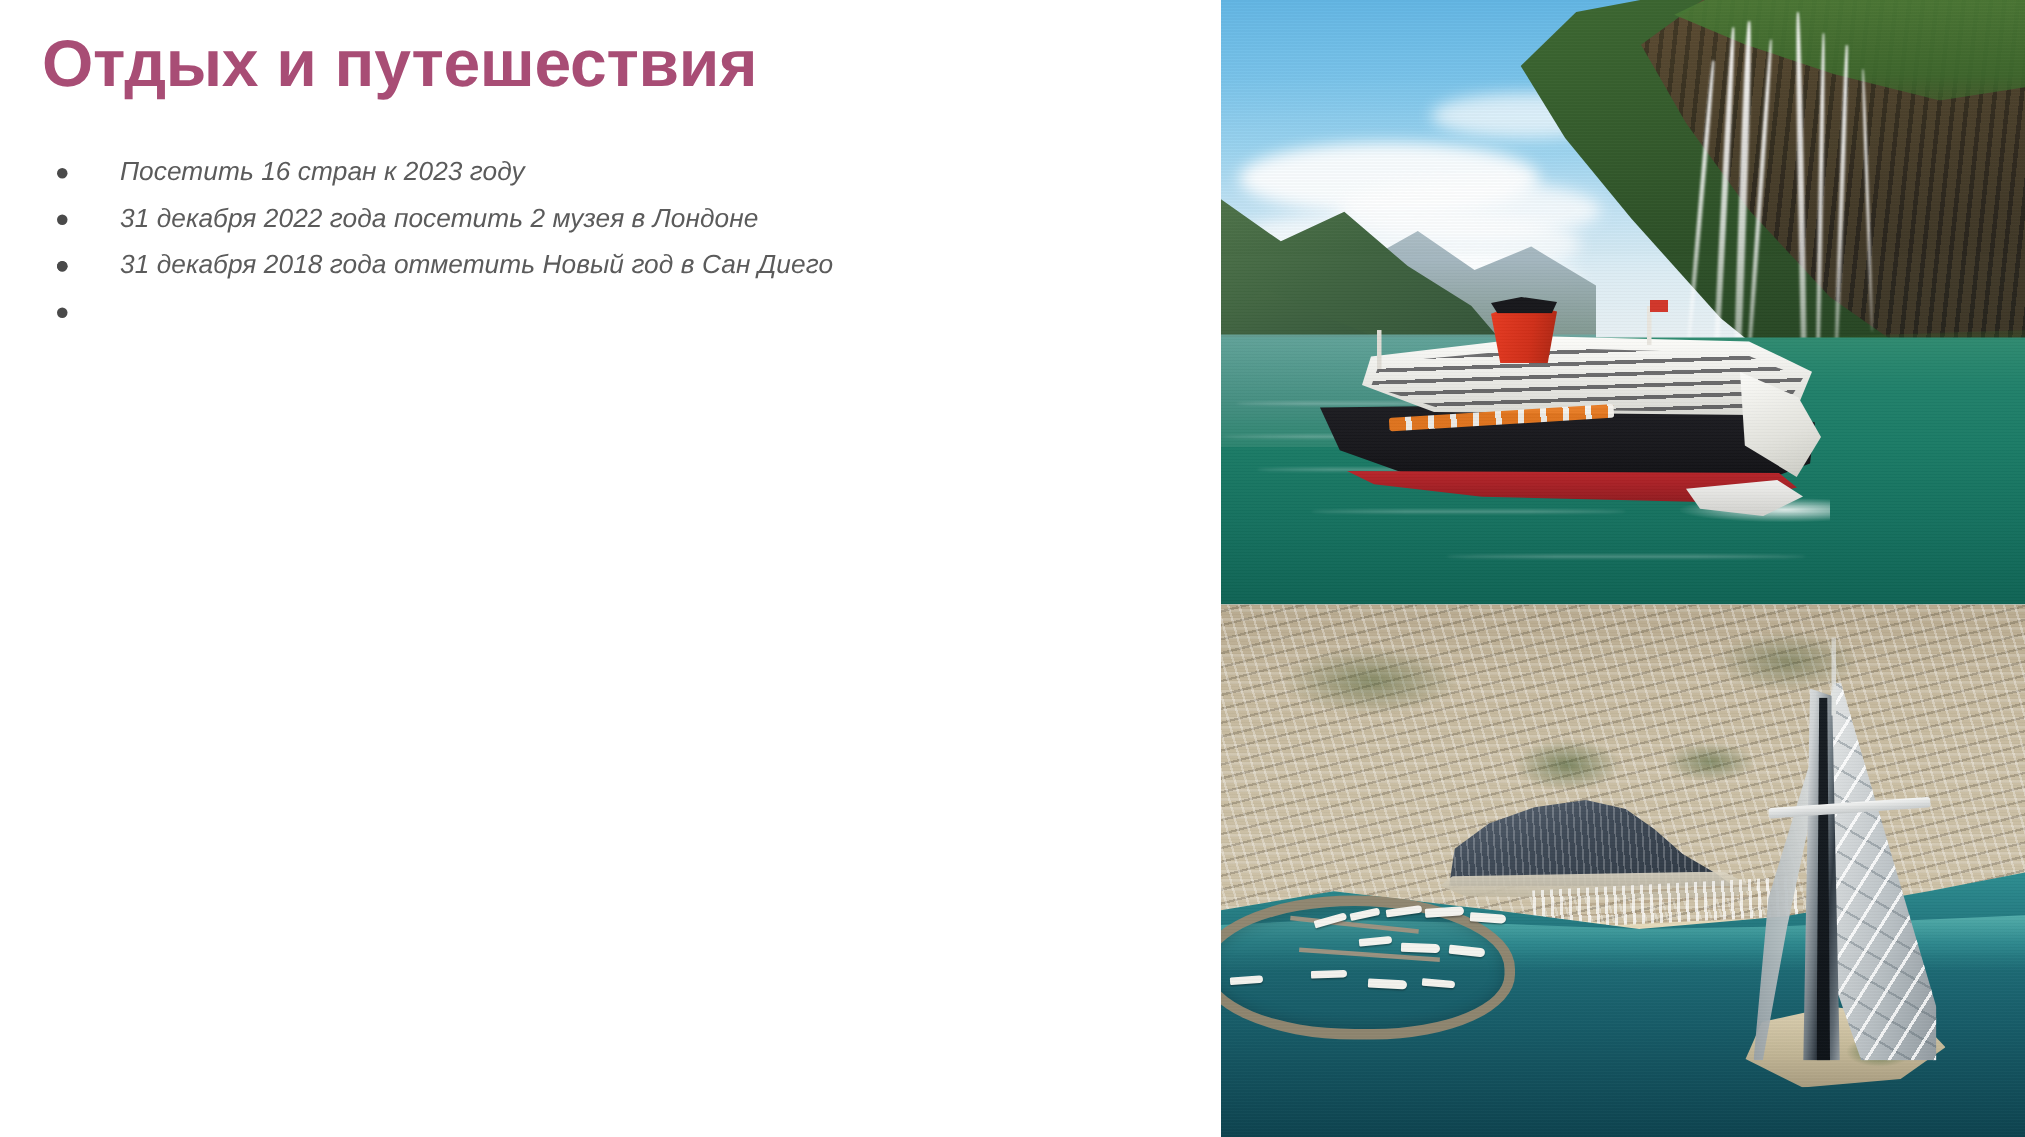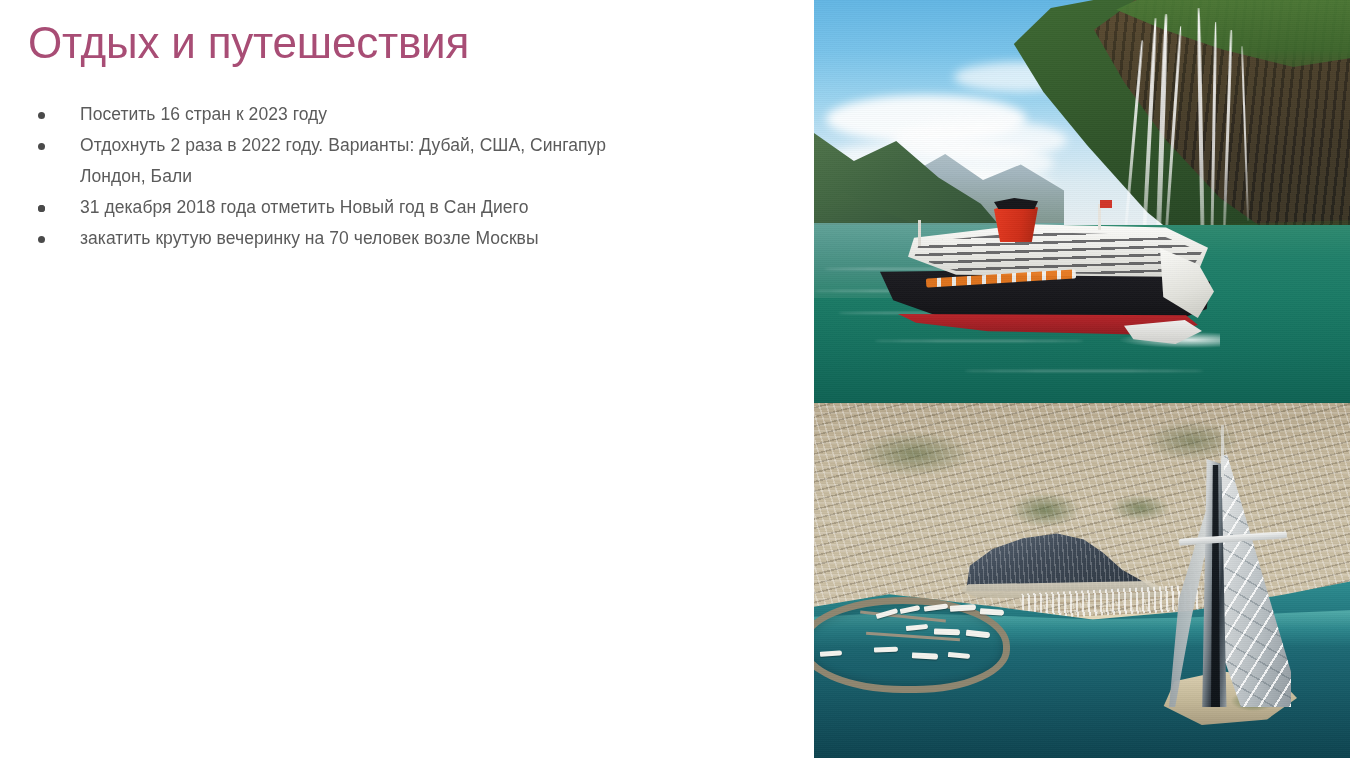--- a/index.html
+++ b/index.html
@@ -27,33 +27,34 @@
     width: 814px;
     height: 758px;
     background: #ffffff;
   }
 
   #page-title {
     position: absolute;
     left: 28px;
     top: 18px;
     font-size: 44px;
-    font-weight: normal;
+    font-weight: bold;
     letter-spacing: -0.2px;
     color: #a84d75;
     white-space: nowrap;
     line-height: 1.12;
   }
 
   #bullet-list {
     position: absolute;
     left: 0;
     top: 99px;
     width: 790px;
     list-style: none;
+    font-style: italic;
   }
 
   .bullet-item {
     position: relative;
     padding-left: 80px;
     margin-bottom: 0px;
     font-size: 17.5px;
     line-height: 31px;
     color: #5b5b5b;
     letter-spacing: 0.05px;
@@ -461,39 +462,37 @@
     <div id="page-title">Отдых и путешествия</div>
 
     <ul id="bullet-list">
 
       <li class="bullet-item">
         <span class="bullet-marker"></span>
         <span class="bullet-text">Посетить 16 стран к 2023 году</span>
       </li>
 
 
-
       <li class="bullet-item">
         <span class="bullet-marker"></span>
-        <span class="bullet-text">Отдохнуть 2 раза в 2022 году. Варианты: Дубай, США, Сингапур</span>
-        <span class="bullet-text l2">Лондон, Бали</span>
+        <span class="bullet-text">31 декабря 2022 года посетить 2 музея в Лондоне</span>
       </li>
+
 
       <li class="bullet-item">
         <span class="bullet-marker"></span>
       </li>
 
       <li class="bullet-item">
         <span class="bullet-marker"></span>
         <span class="bullet-text">31 декабря 2018 года отметить Новый год в Сан Диего</span>
       </li>
 
       <li class="bullet-item">
         <span class="bullet-marker"></span>
-        <span class="bullet-text l2">закатить крутую вечеринку на 70 человек возле Москвы</span>
       </li>
 
     </ul>
   </div>
 
   <div id="image-column">
 
     <div class="photo" id="photo-fjord">
       <div class="sky"></div>
       <div class="cloud c6"></div>

